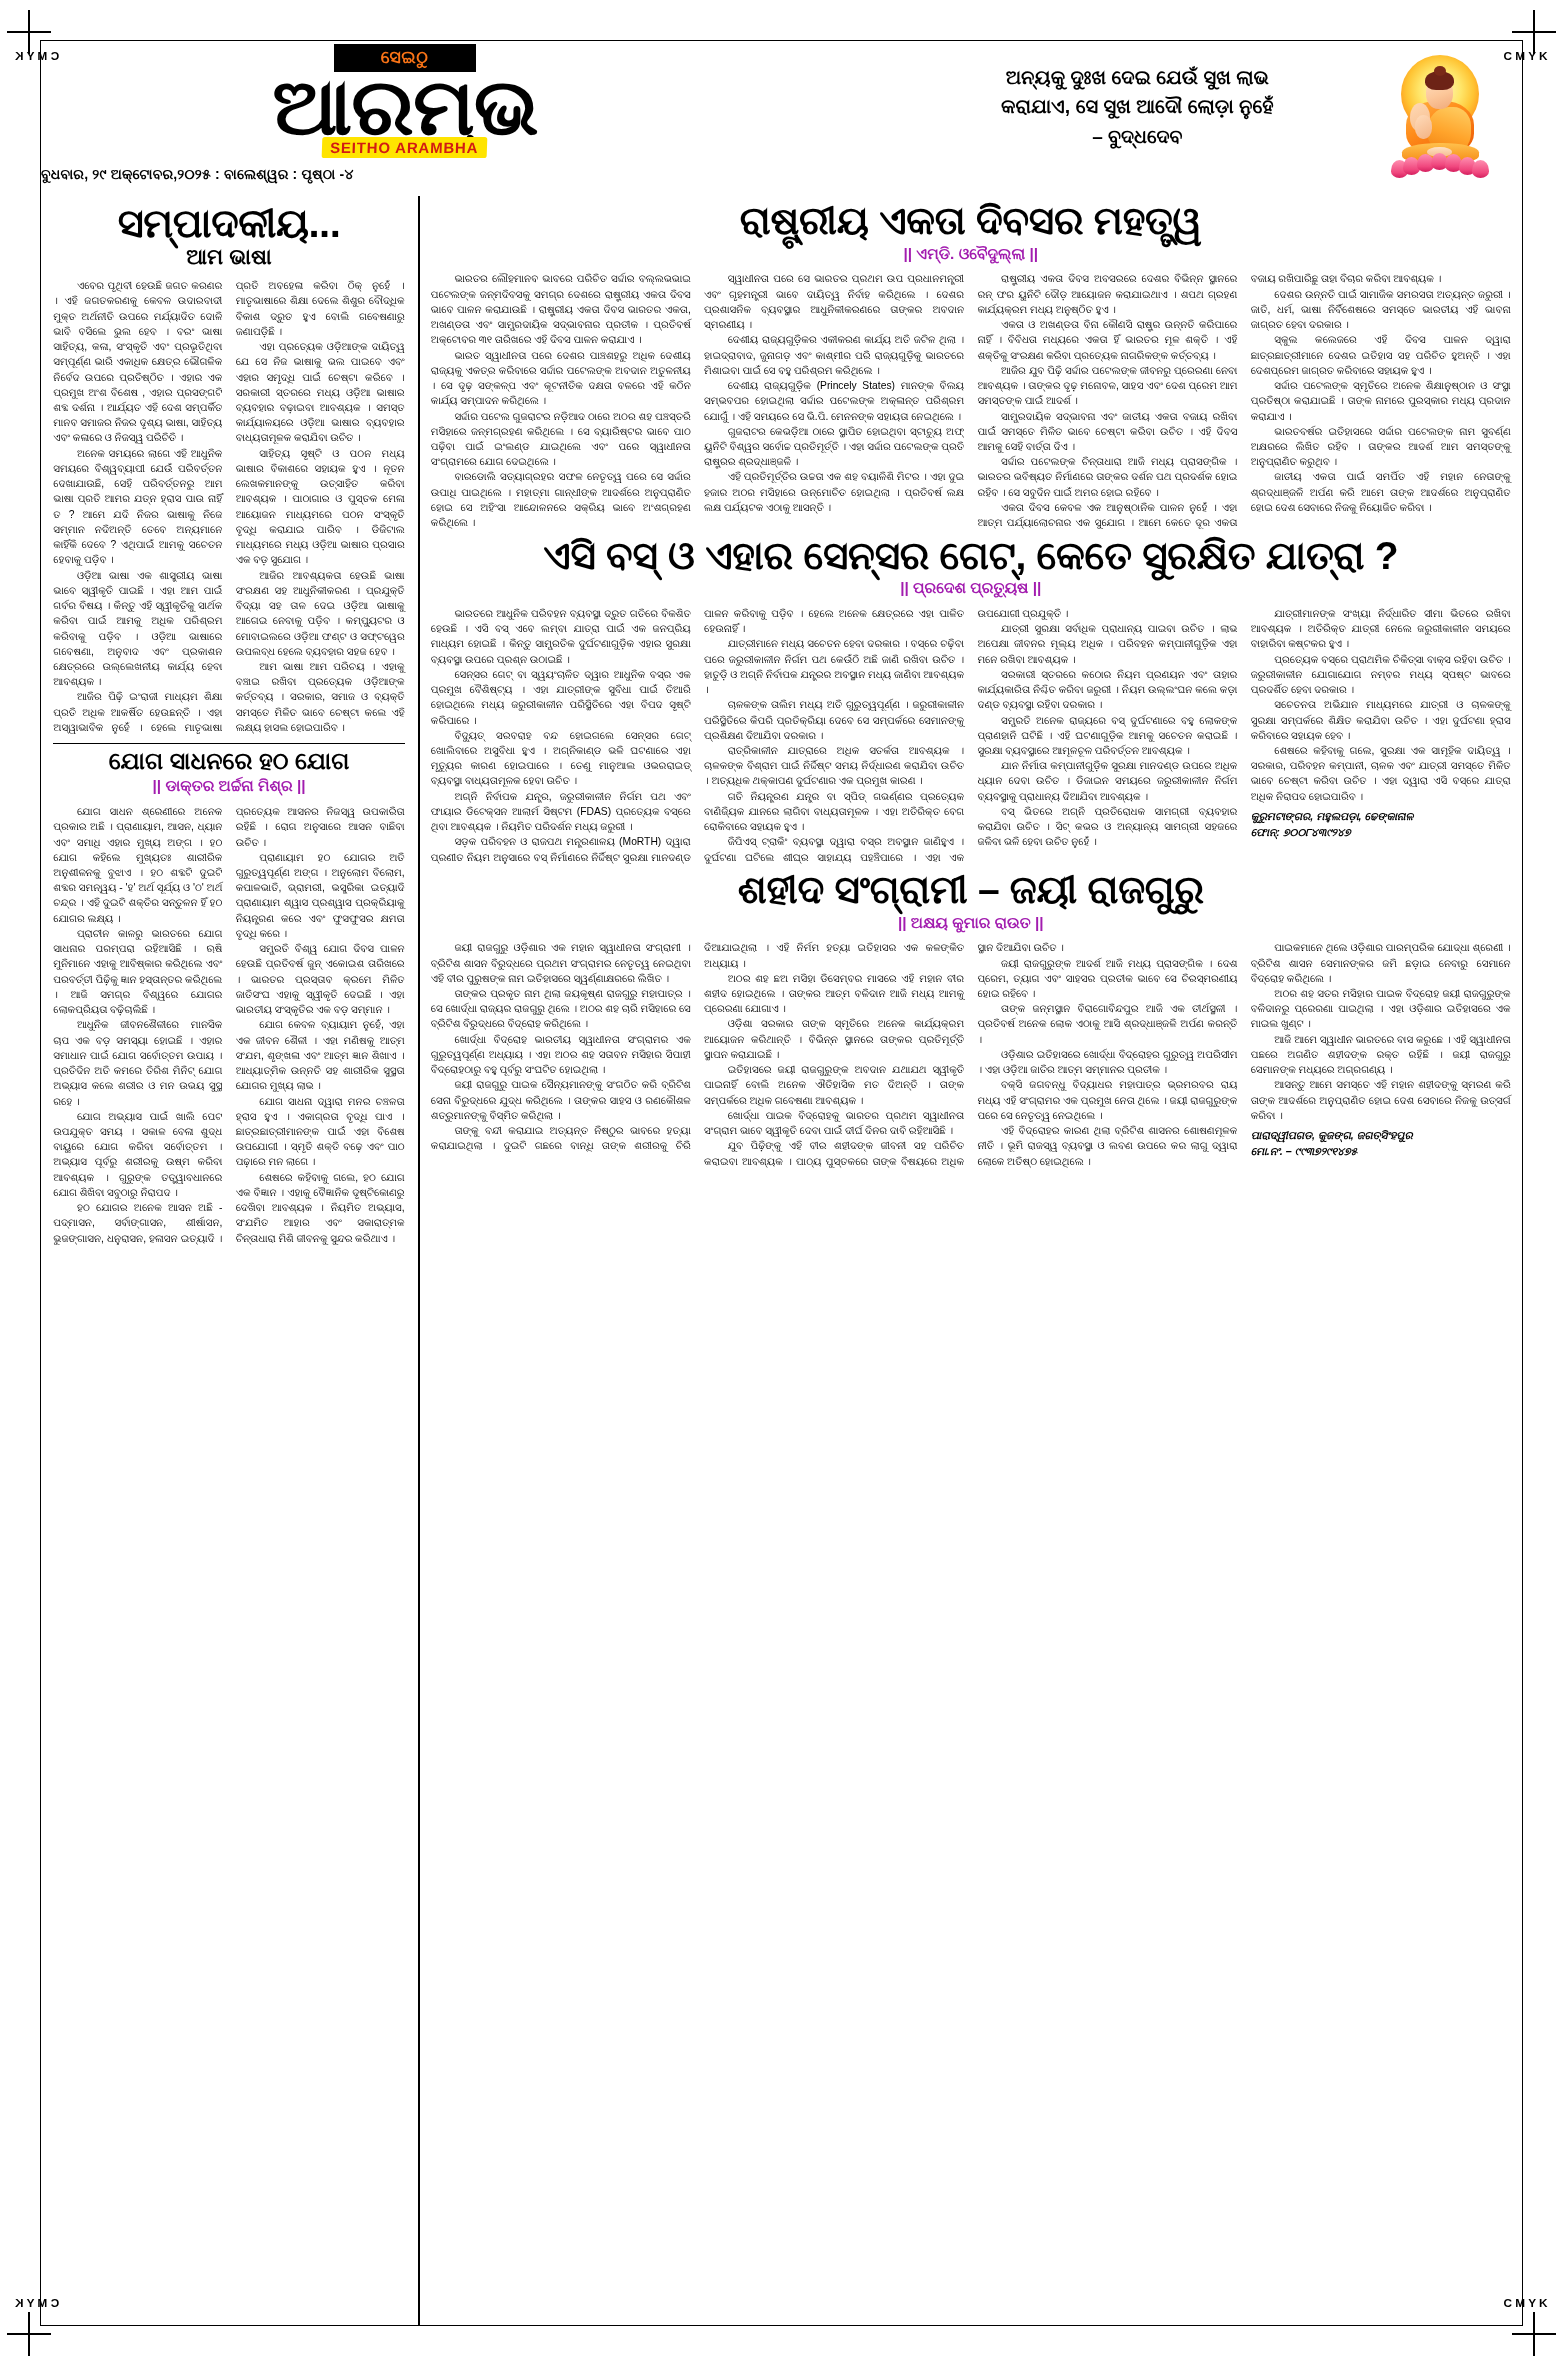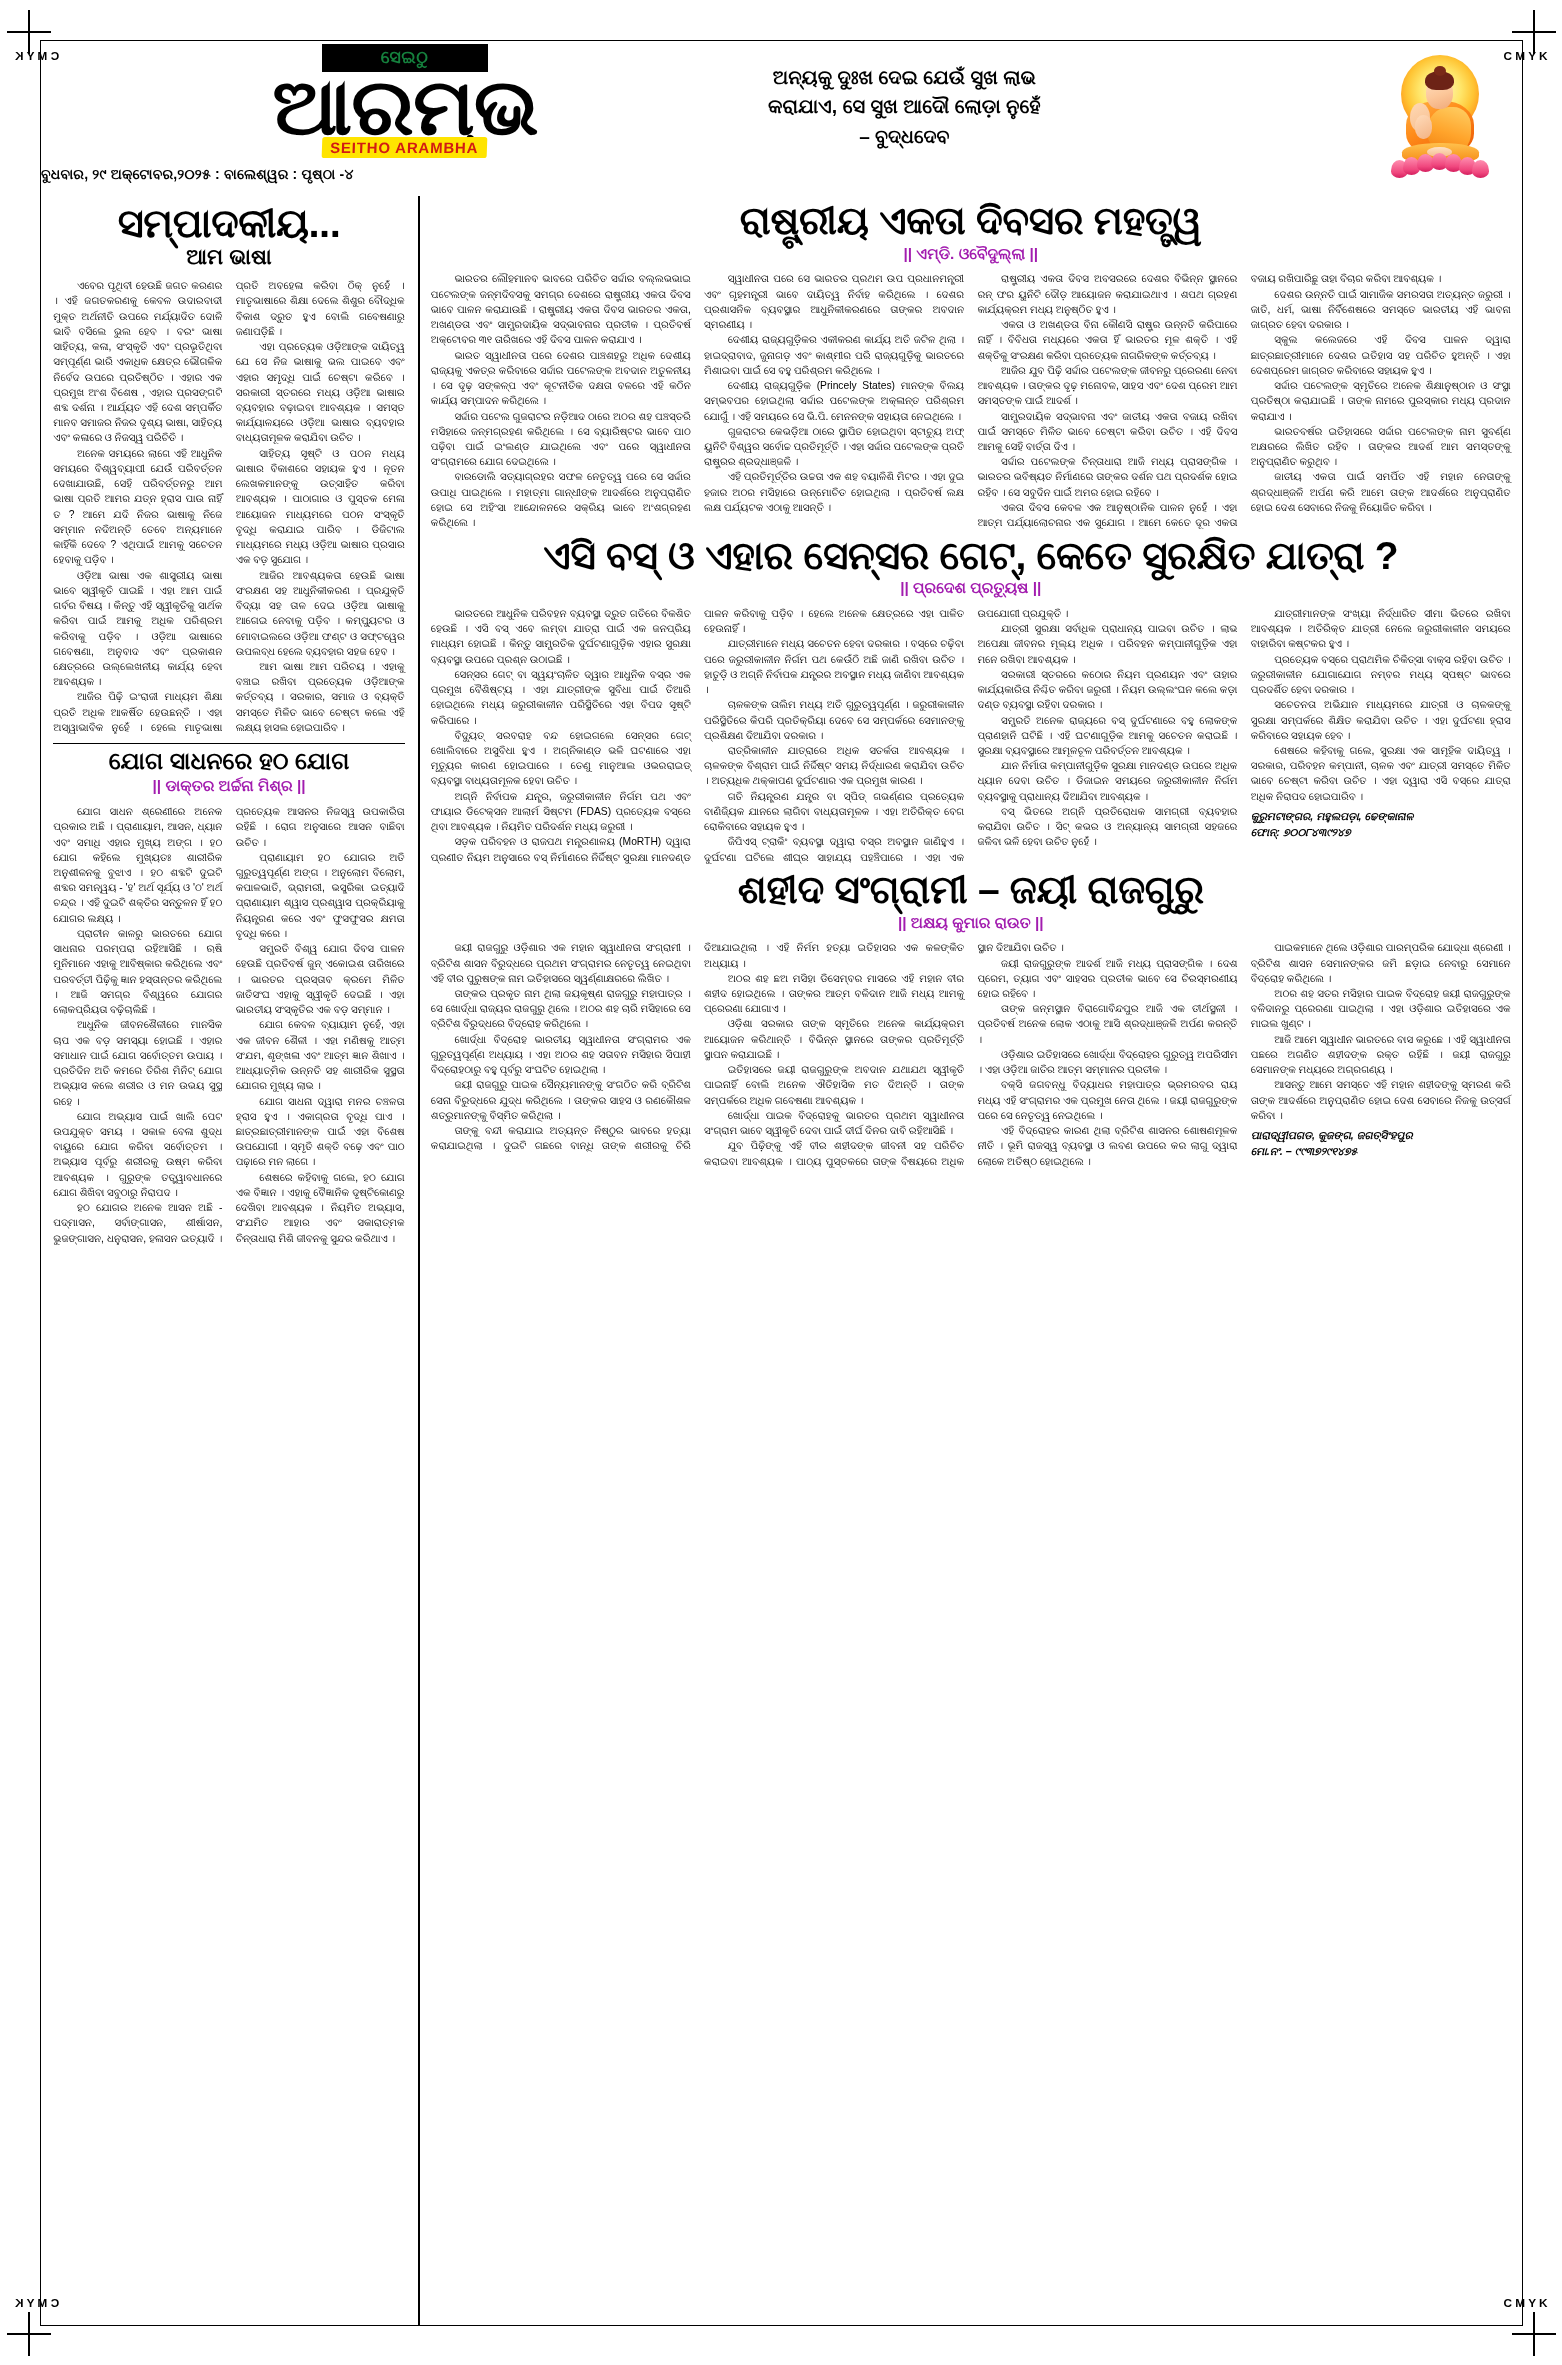--- a/index.html
+++ b/index.html
@@ -78,27 +78,27 @@
     padding-top: 3.1px;
   }
   .logo-wrap {
     position: relative;
     width: 338px;
     margin: 0 auto;
     text-align: center;
   }
   .logo-topbar {
     background: #000;
-    color: #15803d;
+    color: #f97316;
     font-family: "Liberation Sans", sans-serif;
     font-size: 17.4px;
     font-weight: 700;
     line-height: 1.34;
     padding: 1.5px 0 2.6px;
-    width: 166px;
+    width: 142px;
     margin: 0 auto;
     letter-spacing: 0.5px;
   }
   .logo-main {
     font-family: "Liberation Sans", sans-serif;
     font-size: 78px;
     font-weight: 700;
     line-height: 0.97;
     color: #000;
     letter-spacing: -1px;
@@ -129,21 +129,21 @@
     margin-top: 9px;
     letter-spacing: 0.2px;
   }
 
   .masthead-right {
     flex: 1;
     position: relative;
     padding-top: 21.5px;
     display: flex;
     align-items: flex-start;
-    justify-content: flex-start;
+    justify-content: center;
   }
   .quote-block {
     text-align: center;
     font-family: "Liberation Sans", sans-serif;
     font-weight: 700;
     font-size: 19.5px;
     line-height: 1.52;
     color: #000;
     padding-right: 15.4px;
     max-width: 553px;

